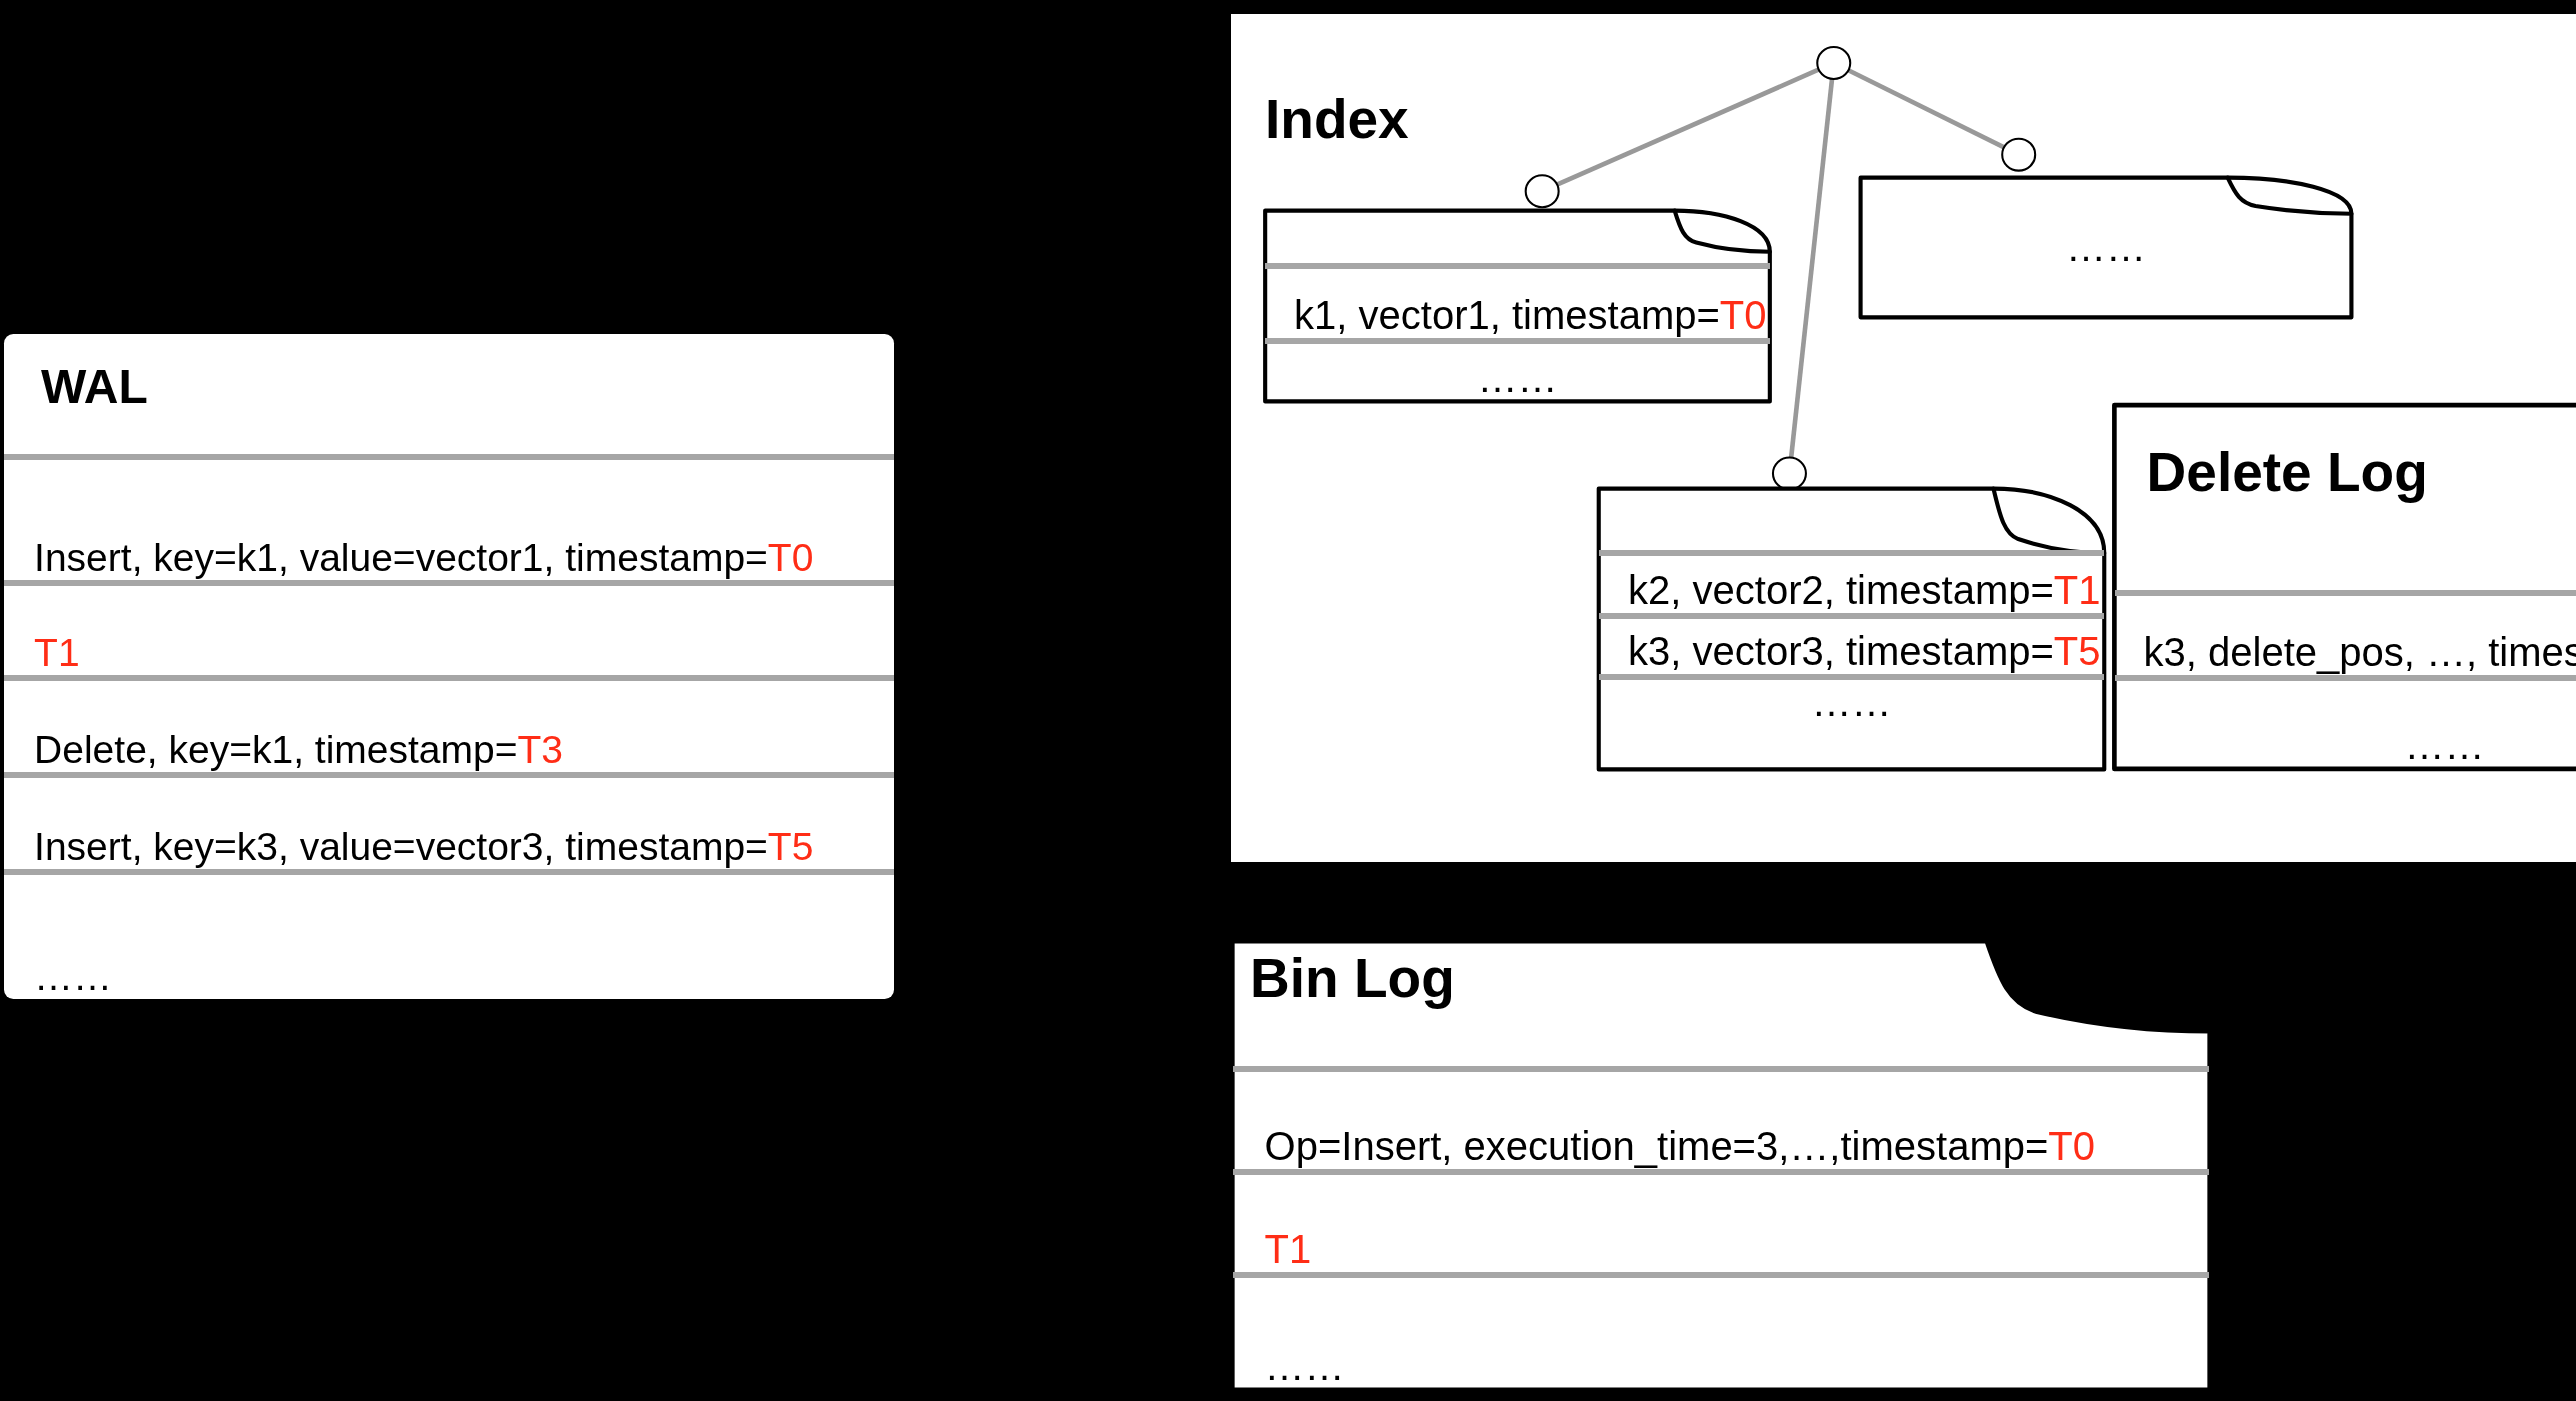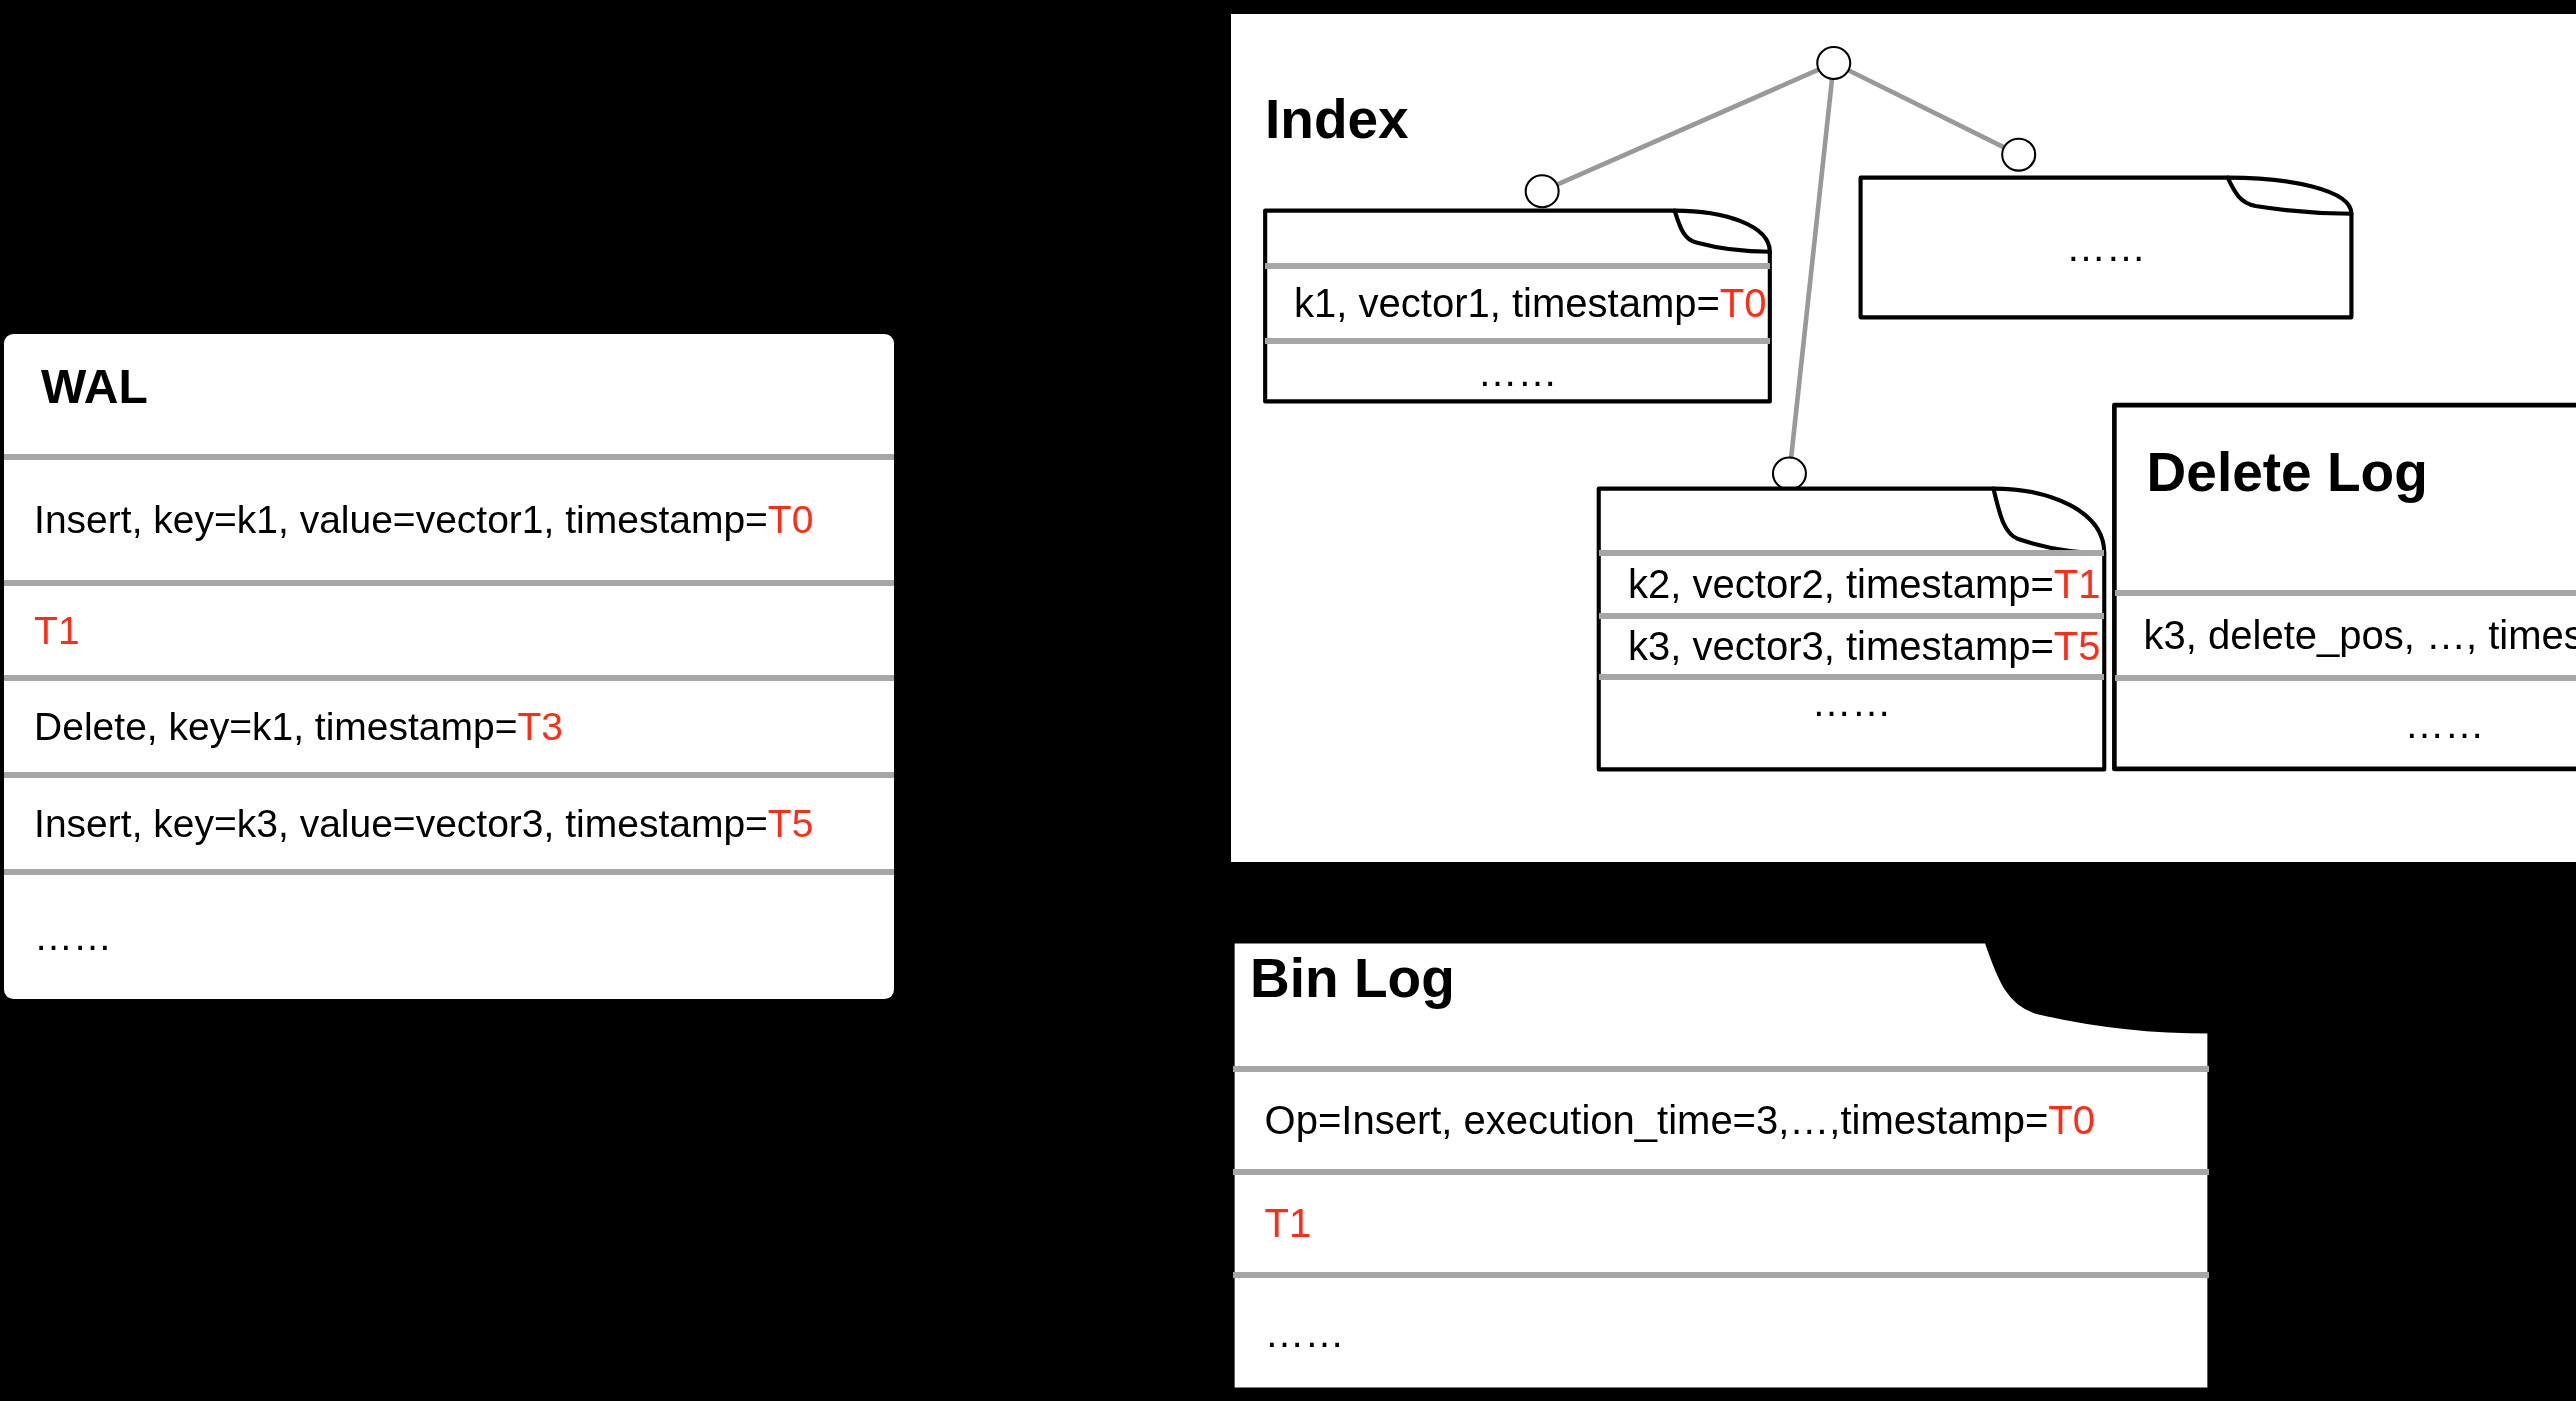--- a/index.html
+++ b/index.html
@@ -28,21 +28,21 @@
     white-space: nowrap;
   }
   .row {
     display: flex;
     align-items: center;
     font-size: 40px;
     color: #000;
     white-space: nowrap;
     box-sizing: border-box;
   }
-  .row.divided { border-top: 6.2px solid var(--divider, #a6a6a6); }
+  .row.divided { border-top: 6.2px solid var(--divider, #a6a6a6); align-items: flex-end; }
   .row .ts { font-weight: 400; color: var(--timestamp, #ff2d16); }
   .row.centered { justify-content: center; padding-left: 0 !important; }
   .grow { flex: 1 1 auto; }
   
   .wal {
     left: 4.1px; top: 334px; width: 890px; height: 665px;
     border-radius: 9.3px;
     display: flex; flex-direction: column;
   }
   .wal .wal-title { padding: 27px 0 0 37px; height: 120px; box-sizing: border-box; font-size: 48px; }

